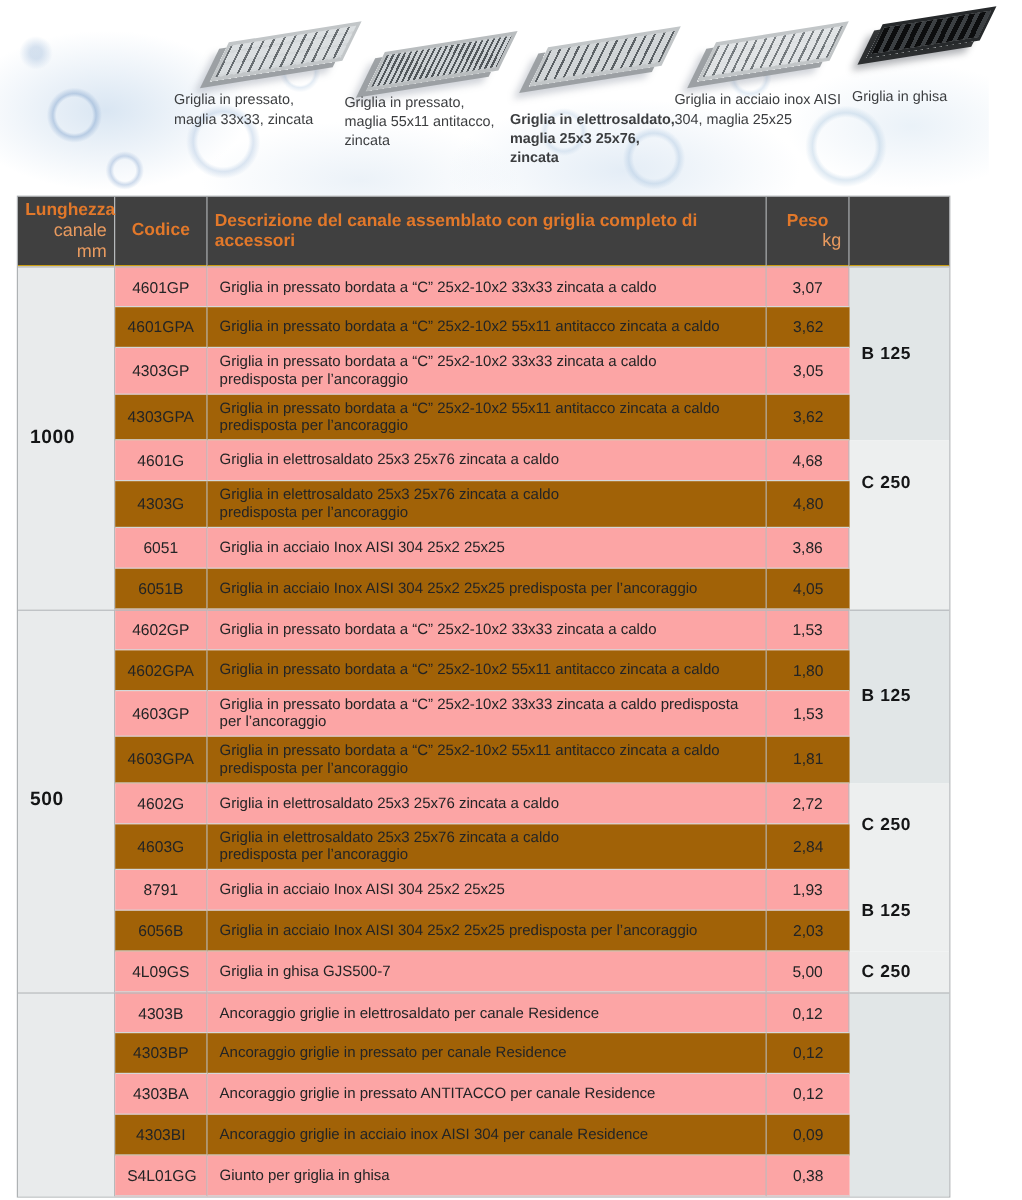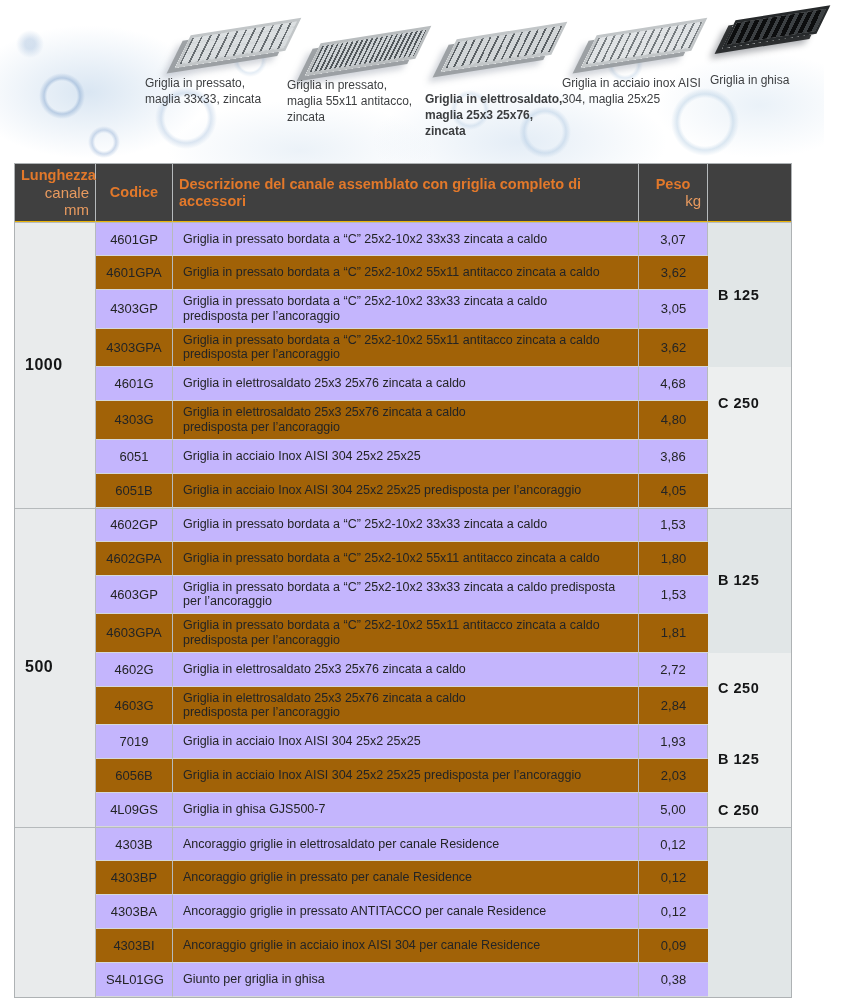--- a/index.html
+++ b/index.html
@@ -105,21 +105,21 @@
   .h-sub  { color:#e89a5f; font-size:15px; font-weight:normal; line-height:1.15; text-align:right; }
   th.h-desc { text-align:left; }
   th.h-desc .h-bold { text-align:left; }
 
   td {
     border-right:1px solid #b6babc; border-bottom:1px solid #d5d8d9;
     height:34px; vertical-align:middle;
     padding:4px 10px; line-height:1.18;
   }
   td:last-child { border-right:none; }
-  tr.row-dark  td { background:#c4b5fd; }
+  tr.row-dark  td { background:#fca5a5; }
   tr.row-light td { background:#a16207; }
   tr.group-start td { border-top:1px solid #b6babc; }
 
   td.len-cell {
     background:#e9ebec !important; text-align:left;
     font-weight:bold; font-size:16px; color:#141516; letter-spacing:.5px;
     border-bottom:none;
   }
   td.code-cell { text-align:center; color:#232425; }
   td.desc-cell { white-space:pre-line; font-size:12.5px; color:#232425; padding-right:4px; }
@@ -259,21 +259,21 @@
             <td class="weight-cell">2,72</td>
             <td class="class-cell class-light" rowspan="2">C 250</td>
           </tr>
           <tr class="row-light">
             <td class="code-cell">4603G</td>
             <td class="desc-cell">Griglia in elettrosaldato 25x3 25x76 zincata a caldo
 predisposta per l’ancoraggio</td>
             <td class="weight-cell">2,84</td>
           </tr>
           <tr class="row-dark">
-            <td class="code-cell">7019</td>
+            <td class="code-cell">8791</td>
             <td class="desc-cell">Griglia in acciaio Inox AISI 304 25x2 25x25</td>
             <td class="weight-cell">1,93</td>
             <td class="class-cell class-light" rowspan="2">B 125</td>
           </tr>
           <tr class="row-light">
             <td class="code-cell">6056B</td>
             <td class="desc-cell">Griglia in acciaio Inox AISI 304 25x2 25x25 predisposta per l’ancoraggio</td>
             <td class="weight-cell">2,03</td>
           </tr>
           <tr class="row-dark">

